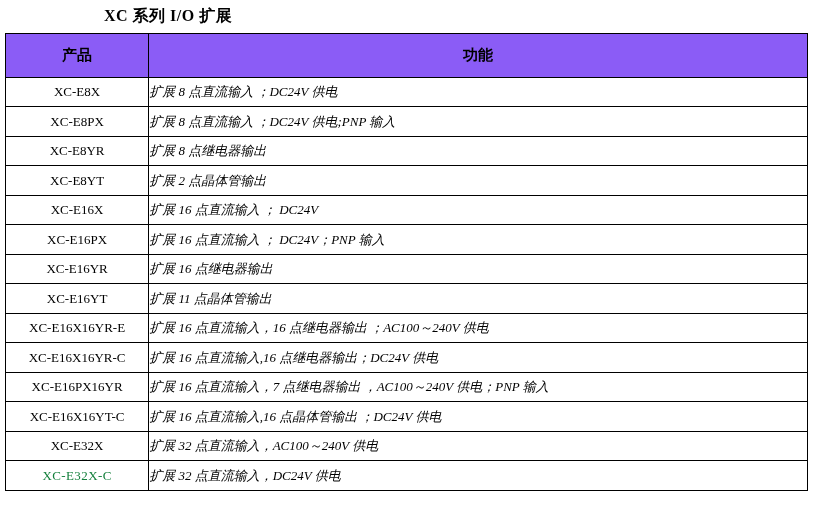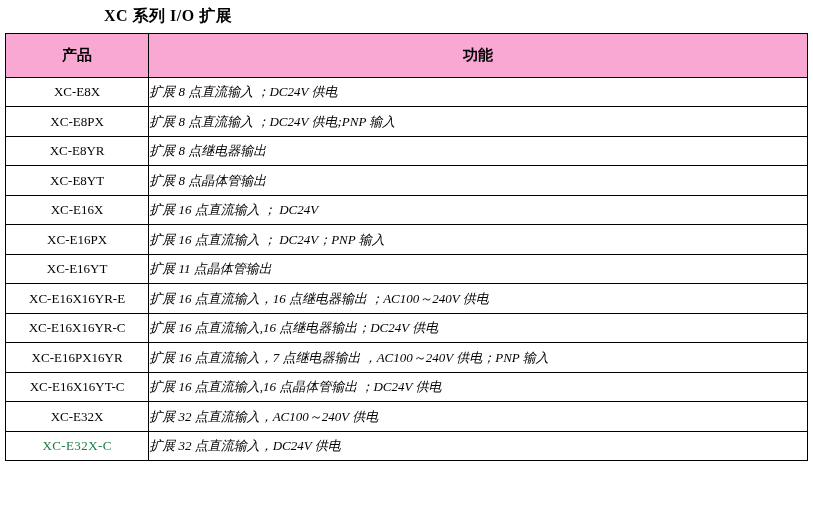--- a/index.html
+++ b/index.html
@@ -38,21 +38,21 @@
   }
   table.io-table th,
   table.io-table td {
     border: 1px solid #000000;
     font-size: 13px;
     line-height: 1.2;
     padding: 0;
     vertical-align: middle;
   }
   table.io-table thead th {
-    background: #f9a8d4;
+    background: #8b5cf6;
     font-weight: bold;
     height: 43px;
     text-align: center;
     font-size: 15px;
   }
   col.col-product { width: 143px; }
   col.col-function { width: 658px; }
 
   td.product {
     text-align: center;
@@ -99,29 +99,33 @@
         <tr>
           <td class="product">XC-E8PX</td>
           <td class="function">扩展 8 点直流输入 ；DC24V 供电;PNP 输入</td>
         </tr>
         <tr>
           <td class="product">XC-E8YR</td>
           <td class="function">扩展 8 点继电器输出</td>
         </tr>
         <tr>
           <td class="product">XC-E8YT</td>
-          <td class="function">扩展 8 点晶体管输出</td>
+          <td class="function">扩展 2 点晶体管输出</td>
         </tr>
         <tr>
           <td class="product">XC-E16X</td>
           <td class="function">扩展 16 点直流输入 ；  DC24V</td>
         </tr>
         <tr>
           <td class="product">XC-E16PX</td>
           <td class="function">扩展 16 点直流输入 ；  DC24V；PNP 输入</td>
+        </tr>
+        <tr>
+          <td class="product">XC-E16YR</td>
+          <td class="function">扩展 16 点继电器输出</td>
         </tr>
         <tr>
           <td class="product">XC-E16YT</td>
           <td class="function">扩展 11 点晶体管输出</td>
         </tr>
         <tr>
           <td class="product">XC-E16X16YR-E</td>
           <td class="function">扩展 16 点直流输入，16 点继电器输出 ；AC100～240V 供电</td>
         </tr>
         <tr>

